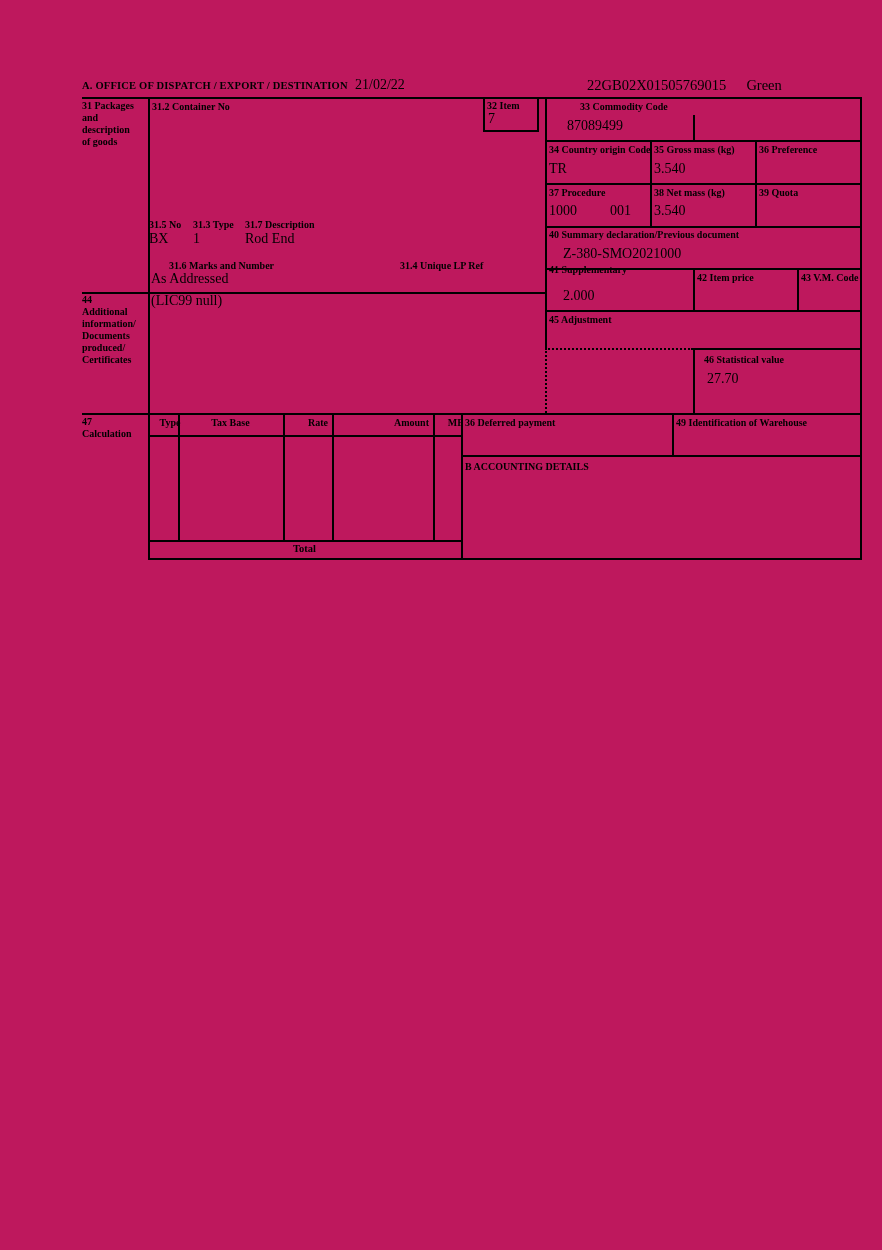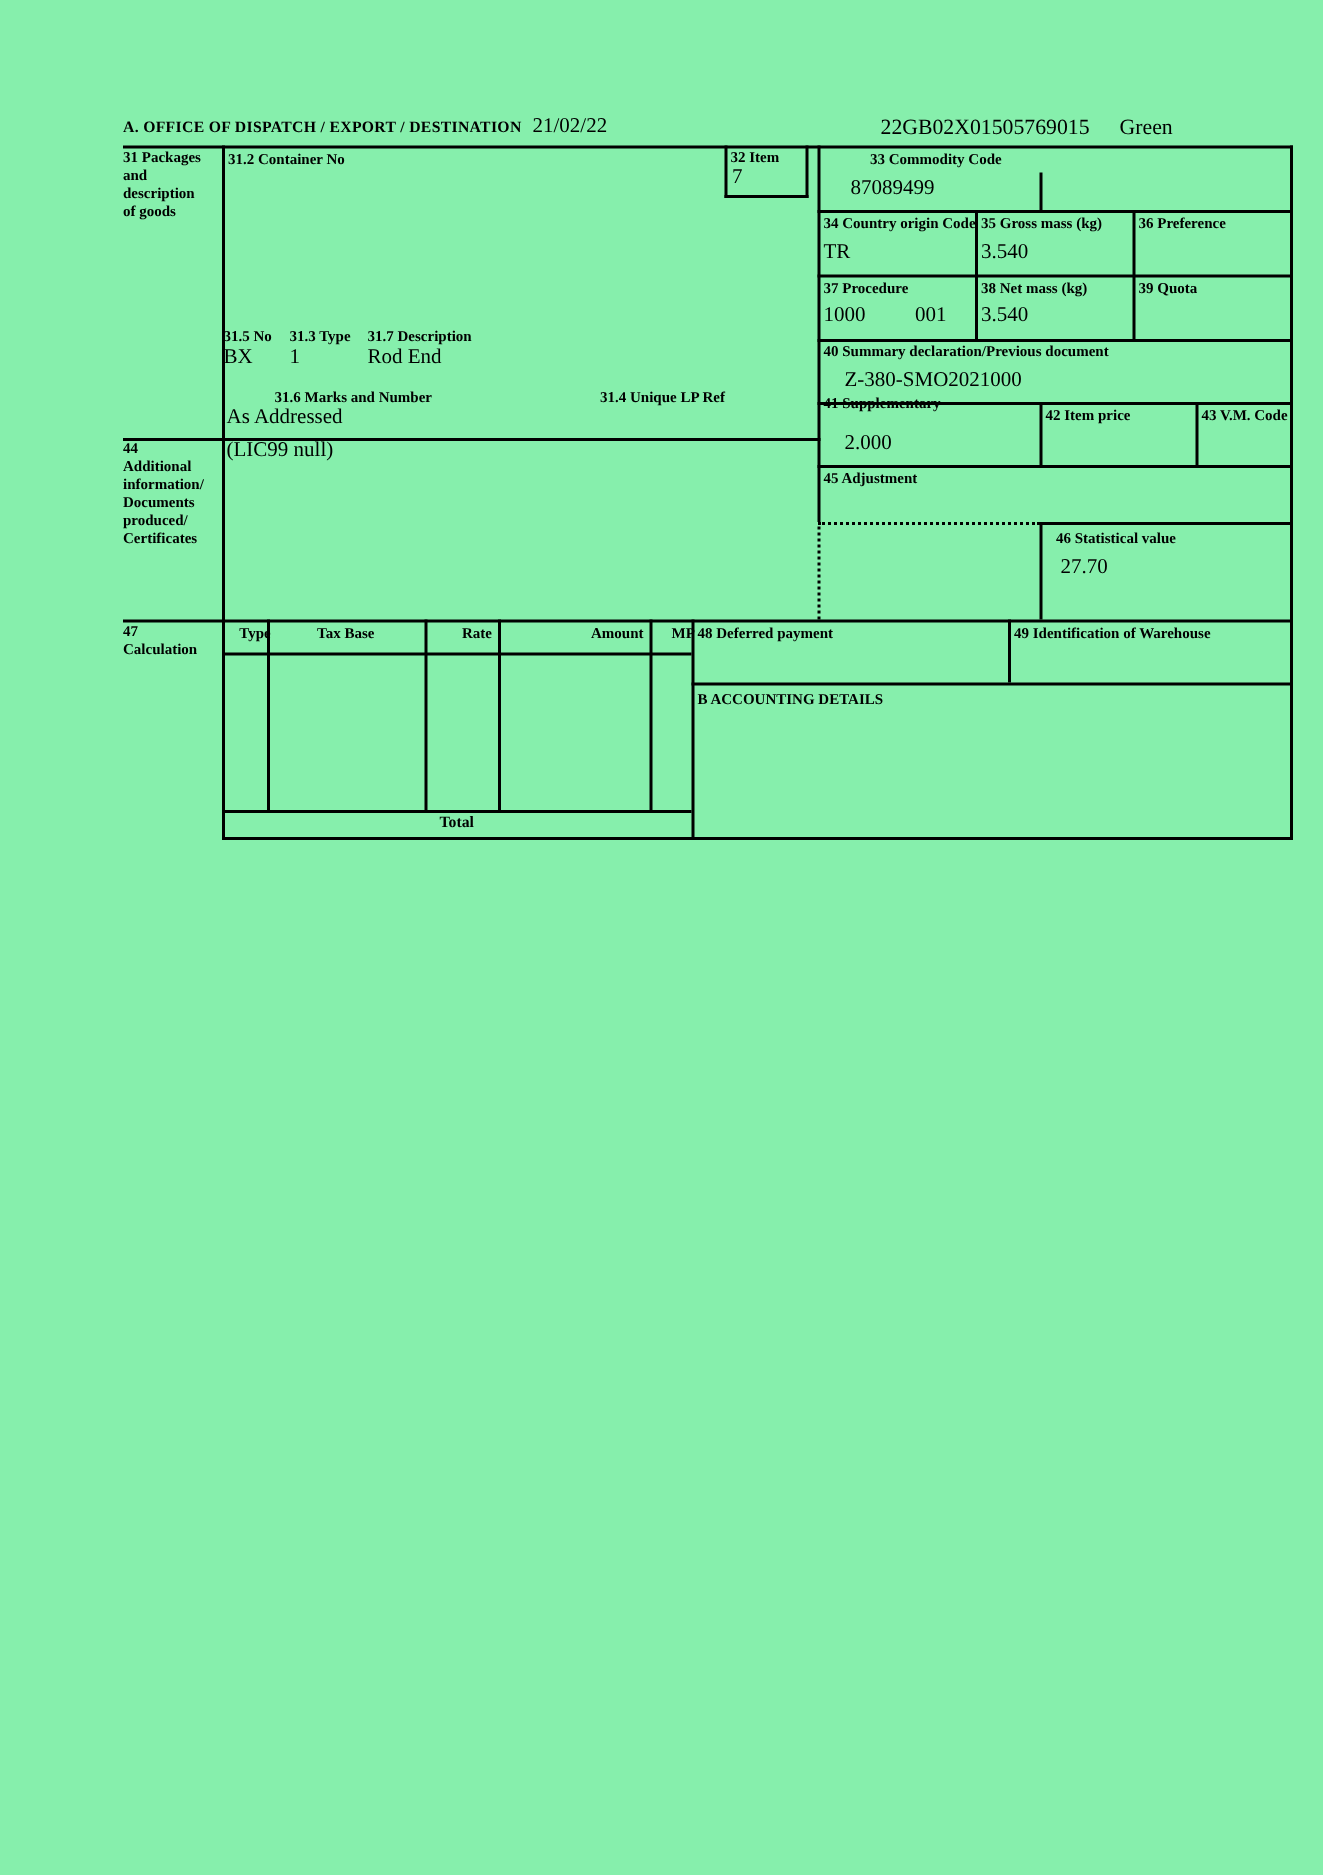--- a/index.html
+++ b/index.html
@@ -1,16 +1,16 @@
 <!DOCTYPE html>
 <html><head>
 <meta charset="utf-8">
 <style>
   html,body{margin:0;padding:0;background:#fff;}
-  .page{position:relative;width:882px;height:1250px;background:#86efac;overflow:hidden;
+  .page{position:relative;width:882px;height:1250px;background:#be185d;overflow:hidden;
         font-family:"Liberation Serif","DejaVu Serif",serif;color:#000;}
   .hl{position:absolute;height:0;border-top:2px solid #000;}
   .vl{position:absolute;width:0;border-left:2px solid #000;}
   .hl.dot{border-top-style:dotted;}
   .vl.dot{border-left-style:dotted;}
   .lbl{position:absolute;font-weight:bold;font-size:10px;line-height:12px;white-space:nowrap;}
   .lbl.wrap{white-space:normal;}
   .val{position:absolute;font-size:14px;line-height:16px;white-space:nowrap;}
   .hdr-office{position:absolute;left:82px;top:80px;font-weight:bold;font-size:10.5px;letter-spacing:.2px;}
   .hdr-date{position:absolute;left:355px;top:77px;font-size:14px;}
@@ -95,21 +95,21 @@
   <div class="lbl" style="left:149px;top:219px;">31.5 No</div>
   <div class="lbl" style="left:193px;top:219px;">31.3 Type</div>
   <div class="lbl" style="left:245px;top:219px;">31.7 Description</div>
   <div class="val" style="left:149px;top:231px;">BX</div>
   <div class="val" style="left:193px;top:231px;">1</div>
   <div class="val" style="left:245px;top:231px;">Rod End</div>
 
   <div class="lbl" style="left:549px;top:229px;">40 Summary declaration/Previous document</div>
   <div class="val" style="left:563px;top:246px;">Z-380-SMO2021000</div>
 
-  <div class="lbl" style="left:163px;top:260px;padding-left:20px;">31.6 Marks and Number</div>
+  <div class="lbl" style="left:149px;top:260px;padding-left:20px;">31.6 Marks and Number</div>
   <div class="lbl" style="left:400px;top:260px;">31.4 Unique LP Ref</div>
   <div class="val" style="left:151px;top:271px;">As Addressed</div>
   <div class="val" style="left:400px;top:271px;"></div>
 
   <div class="lbl" style="left:549px;top:264px;">41 Supplementary</div>
   <div class="val" style="left:563px;top:288px;">2.000</div>
   <div class="lbl" style="left:697px;top:272px;">42 Item price</div>
   <div class="val" style="left:697px;top:288px;"></div>
   <div class="lbl" style="left:801px;top:272px;">43 V.M. Code</div>
   <div class="val" style="left:801px;top:288px;"></div>
@@ -130,20 +130,20 @@
     <span style="display:block;">47</span>
     <span>Calculation</span>
   </div>
   <div class="colhead" style="left:148px;width:44px;text-align:center;">Type</div>
   <div class="colhead" style="left:178px;width:105px;text-align:center;">Tax Base</div>
   <div class="colhead" style="left:283px;width:45px;text-align:right;">Rate</div>
   <div class="colhead" style="left:332px;width:97px;text-align:right;">Amount</div>
   <div class="colhead" style="left:433px;width:45px;text-align:center;">MP</div>
   <div class="total">Total</div>
 
-  <div class="lbl" style="left:465px;top:417px;">48 Deferred payment</div>
+  <div class="lbl" style="left:465px;top:417px;">36 Deferred payment</div>
   <div class="val" style="left:465px;top:432px;"></div>
   <div class="lbl" style="left:676px;top:417px;">49 Identification of Warehouse</div>
   <div class="val" style="left:676px;top:432px;"></div>
 
   <div class="lbl" style="left:465px;top:461px;">B ACCOUNTING DETAILS</div>
 
 </div>
 
 </body></html>

